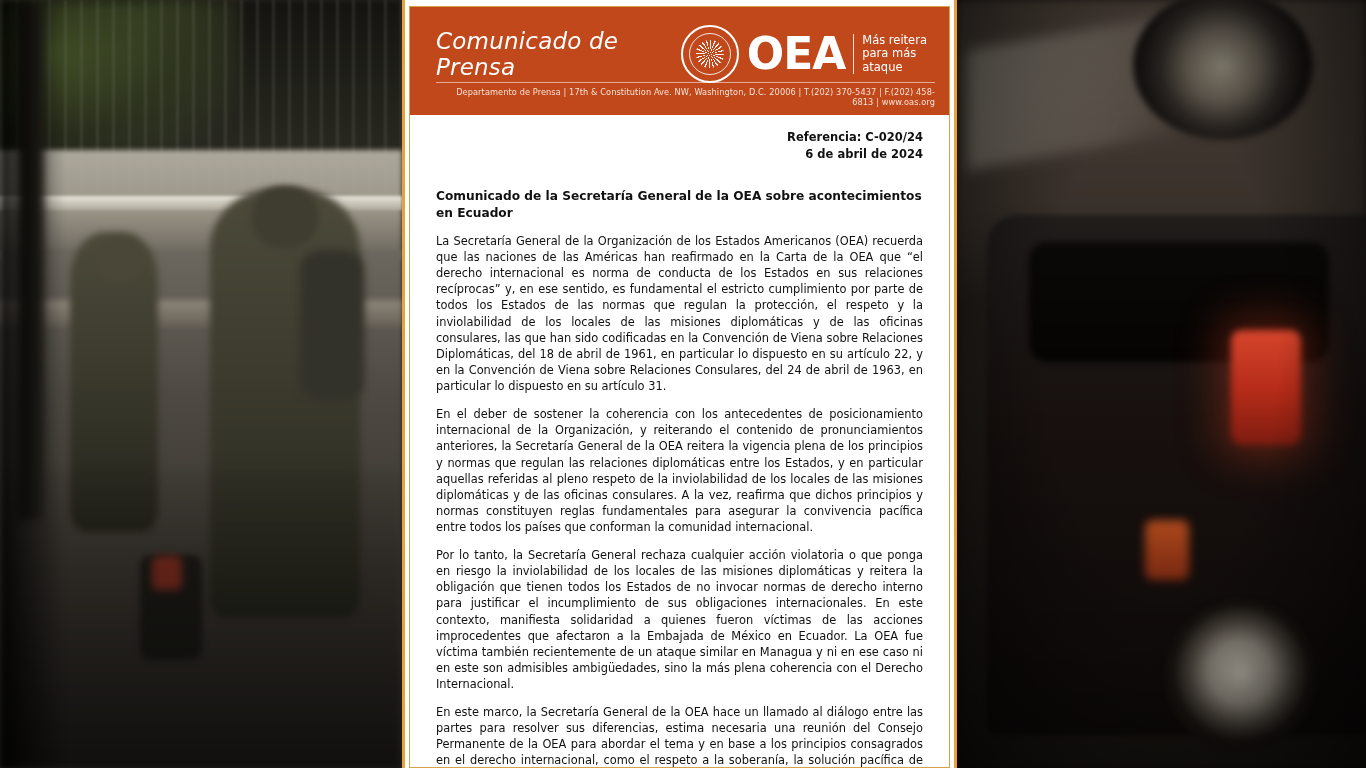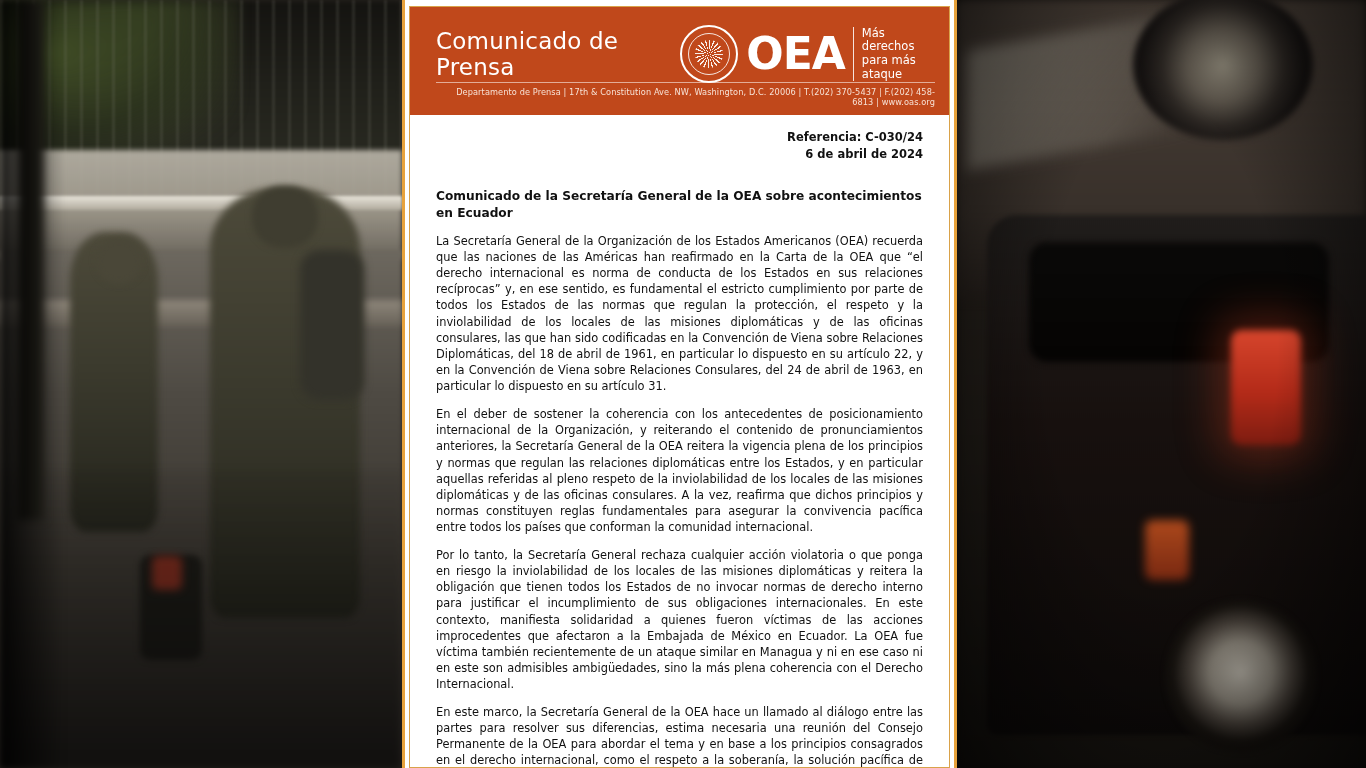--- a/index.html
+++ b/index.html
@@ -200,20 +200,21 @@
     padding: 0 14px 0 26px;
     box-sizing: border-box;
   }
   .header-title {
     color: #ffffff;
     font-size: 23px;
     letter-spacing: 0.2px;
     font-family: "DejaVu Sans", sans-serif;
     font-weight: 400;
     margin-top: -14px;
+    font-style: italic;
   }
   .header-right {
     margin-left: auto;
     display: flex;
     align-items: center;
     gap: 8px;
     margin-top: -14px;
   }
   .oea-seal {
     width: 54px; height: 54px; border-radius: 50%;
@@ -331,30 +332,30 @@
 
   <div class="doc">
     <div class="doc-inner">
 
       <div class="doc-header">
         <div class="header-title">Comunicado de Prensa</div>
         <div class="header-right">
           <div class="oea-seal"></div>
           <div class="oea-word">OEA</div>
           <div class="oea-tag">
-            <div>Más derechos</div>
+            <div>Más reitera</div>
             <div>para más ataque</div>
           </div>
         </div>
         <div class="header-footline">Departamento de Prensa | 17th &amp; Constitution Ave. NW, Washington, D.C. 20006 | T.(202) 370-5437 | F.(202) 458-6813 | www.oas.org</div>
       </div>
 
       <div class="doc-body">
         <div class="ref-block">
-          <div>Referencia: C-030/24</div>
+          <div>Referencia: C-020/24</div>
           <div>6 de abril de 2024</div>
         </div>
 
         <div class="doc-title">Comunicado de la Secretaría General de la OEA sobre acontecimientos en Ecuador</div>
 
         <p class="doc-p">La Secretaría General de la Organización de los Estados Americanos (OEA) recuerda que las naciones de las Américas han reafirmado en la Carta de la OEA que “el derecho internacional es norma de conducta de los Estados en sus relaciones recíprocas” y, en ese sentido, es fundamental el estricto cumplimiento por parte de todos los Estados de las normas que regulan la protección, el respeto y la inviolabilidad de los locales de las misiones diplomáticas y de las oficinas consulares, las que han sido codificadas en la Convención de Viena sobre Relaciones Diplomáticas, del 18 de abril de 1961, en particular lo dispuesto en su artículo 22, y en la Convención de Viena sobre Relaciones Consulares, del 24 de abril de 1963, en particular lo dispuesto en su artículo 31.</p>
         <p class="doc-p">En el deber de sostener la coherencia con los antecedentes de posicionamiento internacional de la Organización, y reiterando el contenido de pronunciamientos anteriores, la Secretaría General de la OEA reitera la vigencia plena de los principios y normas que regulan las relaciones diplomáticas entre los Estados, y en particular aquellas referidas al pleno respeto de la inviolabilidad de los locales de las misiones diplomáticas y de las oficinas consulares. A la vez, reafirma que dichos principios y normas constituyen reglas fundamentales para asegurar la convivencia pacífica entre todos los países que conforman la comunidad internacional.</p>
         <p class="doc-p">Por lo tanto, la Secretaría General rechaza cualquier acción violatoria o que ponga en riesgo la inviolabilidad de los locales de las misiones diplomáticas y reitera la obligación que tienen todos los Estados de no invocar normas de derecho interno para justificar el incumplimiento de sus obligaciones internacionales. En este contexto, manifiesta solidaridad a quienes fueron víctimas de las acciones improcedentes que afectaron a la Embajada de México en Ecuador. La OEA fue víctima también recientemente de un ataque similar en Managua y ni en ese caso ni en este son admisibles ambigüedades, sino la más plena coherencia con el Derecho Internacional.</p>
         <p class="doc-p">En este marco, la Secretaría General de la OEA hace un llamado al diálogo entre las partes para resolver sus diferencias, estima necesaria una reunión del Consejo Permanente de la OEA para abordar el tema y en base a los principios consagrados en el derecho internacional, como el respeto a la soberanía, la solución pacífica de las controversias, la coexistencia pacífica de los Estados, la renuncia a recurrir a la amenaza o al uso de la fuerza para dirimir los conflictos y el fiel y estricto cumplimiento de los tratados internacionales, entre ellos los que garantizan el Derecho de Asilo.</p>
       </div>

